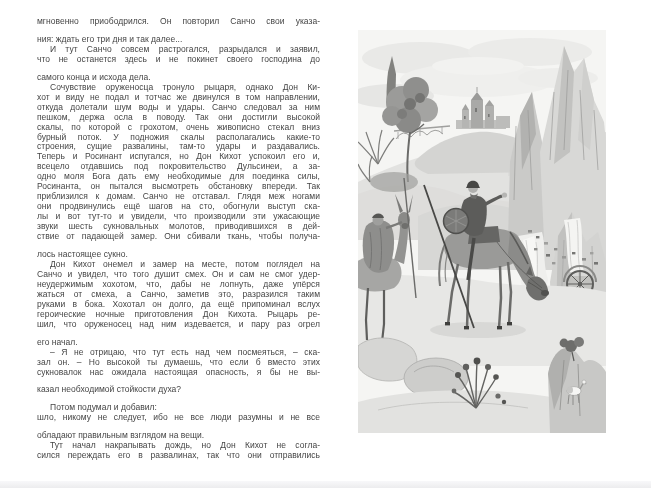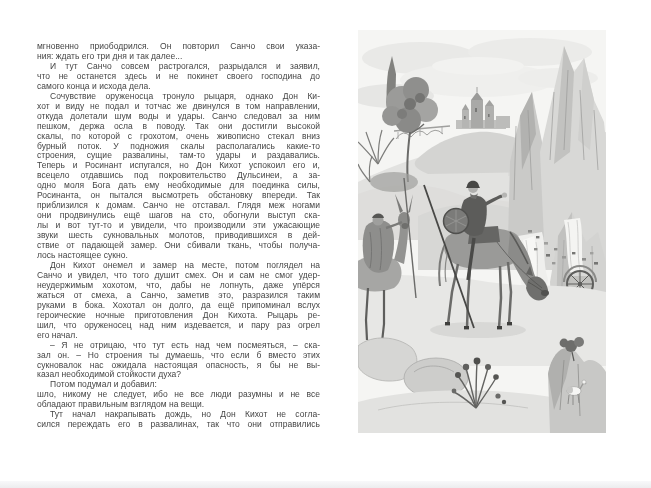--- a/index.html
+++ b/index.html
@@ -2,26 +2,26 @@
 <html><head>
 <meta charset="utf-8">
 <style>
   html,body{margin:0;padding:0;background:#ffffff;}
   #stage{
     position:relative;width:651px;height:488px;background:#ffffff;overflow:hidden;
     font-family:"Liberation Sans", sans-serif;
   }
   
   #text-block{
-    position:absolute;left:37px;top:42px;width:283px;
+    position:absolute;left:37px;top:17px;width:283px;
     font-size:8.5px;line-height:9.95px;color:#454545;
     letter-spacing:0.02px;
   }
   .line{text-align:justify;text-align-last:justify;white-space:normal;}
-  .line.last{text-align:center;text-align-last:left;}
+  .line.last{text-align:center;text-align-last:left;margin-top:8px;}
   .line.indent{text-indent:13px;}
   #folio{
     position:absolute;left:37px;top:441px;width:258px;text-align:center;
     font-size:8px;color:#5c5c5c;margin-top:48px;
   }
   
   #illustration{
     position:absolute;left:358px;top:30px;width:248px;height:403px;
   }
   
@@ -62,21 +62,21 @@
         <div class="line last">лось настоящее сукно.</div>
         <div class="line indent">Дон Кихот онемел и замер на месте, потом поглядел на</div>
         <div class="line">Санчо и увидел, что того душит смех. Он и сам не смог удер-</div>
         <div class="line">неудержимым хохотом, что, дабы не лопнуть, даже упёрся</div>
         <div class="line">жаться от смеха, а Санчо, заметив это, разразился таким</div>
         <div class="line">руками в бока. Хохотал он долго, да ещё припоминал вслух</div>
         <div class="line">героические ночные приготовления Дон Кихота. Рыцарь ре-</div>
         <div class="line">шил, что оруженосец над ним издевается, и пару раз огрел</div>
         <div class="line last">его начал.</div>
         <div class="line indent">– Я не отрицаю, что тут есть над чем посмеяться, – ска-</div>
-        <div class="line">зал он. – Но строения ты думаешь, что если б вместо этих</div>
+        <div class="line">зал он. – Но высокой ты думаешь, что если б вместо этих</div>
         <div class="line">сукновалок нас ожидала настоящая опасность, я бы не вы-</div>
         <div class="line last">казал необходимой стойкости духа?</div>
         <div class="line indent last">Потом подумал и добавил:</div>
         <div class="line">шло, никому не следует, ибо не все люди разумны и не все</div>
         <div class="line last">обладают правильным взглядом на вещи.</div>
         <div class="line indent">Тут начал накрапывать дождь, но Дон Кихот не согла-</div>
         <div class="line">сился переждать его в развалинах, так что они отправились</div>
       </div>
     <div id="folio">42</div>
   </div>

